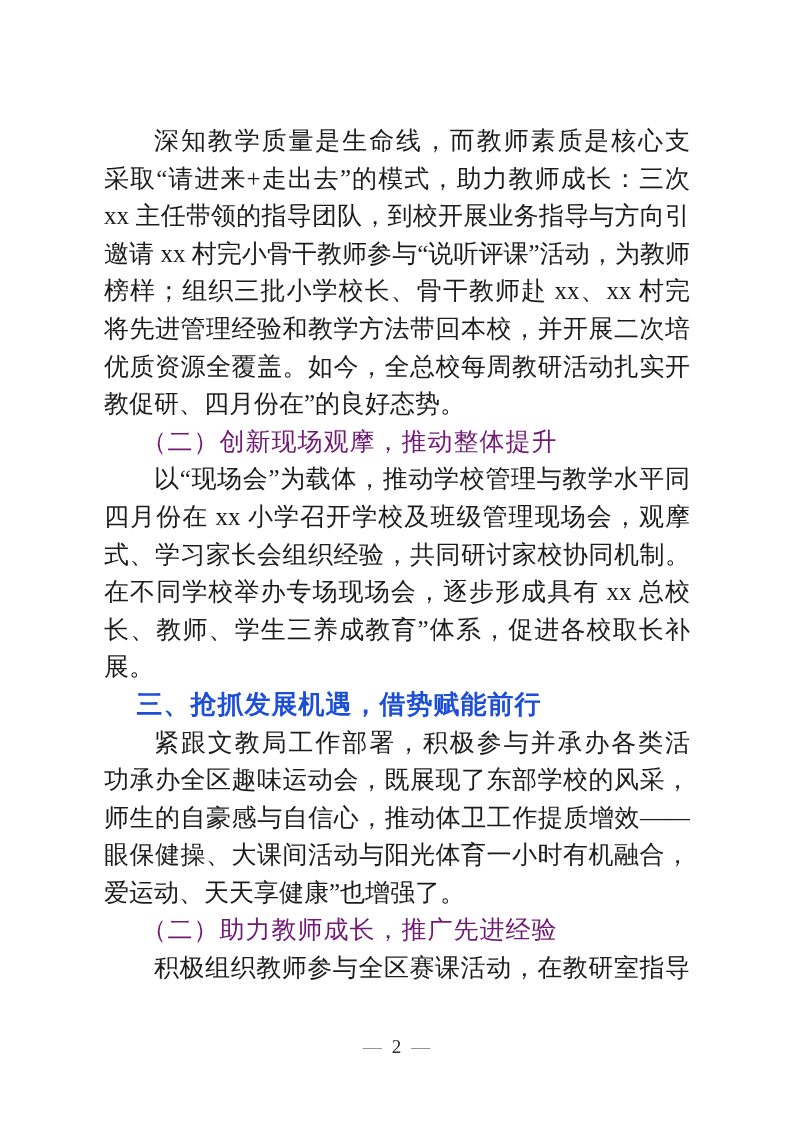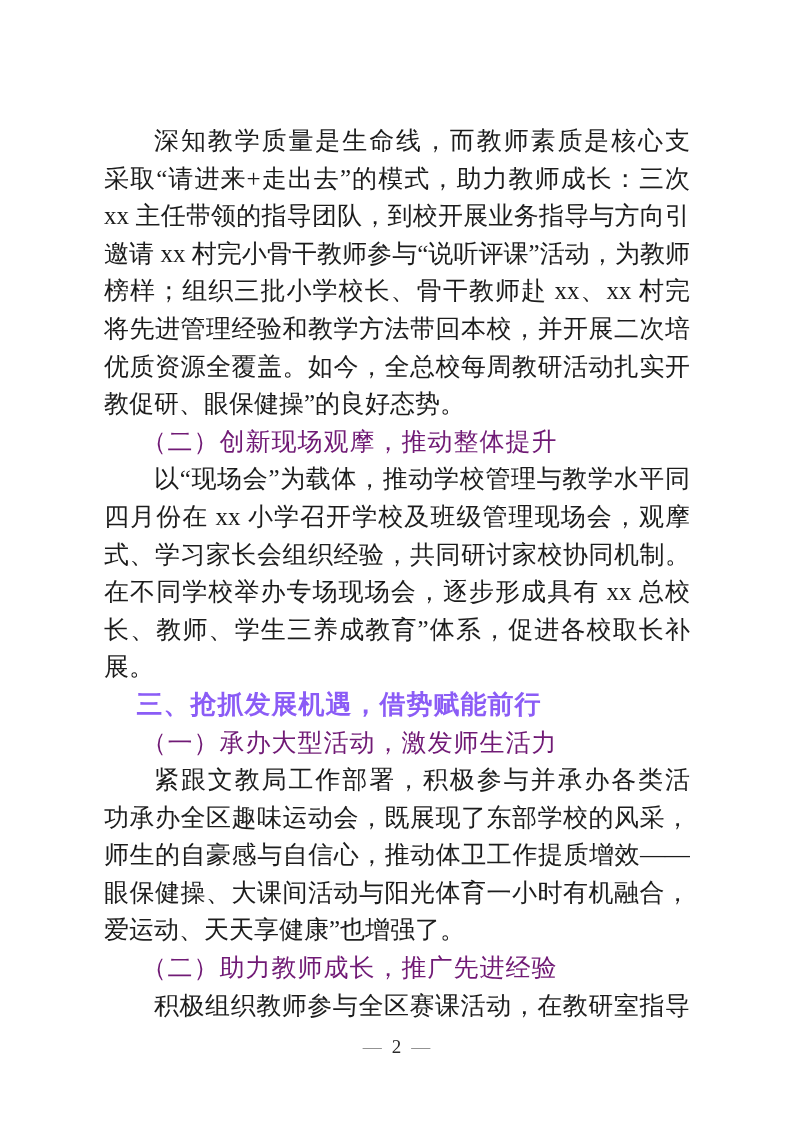--- a/index.html
+++ b/index.html
@@ -38,21 +38,21 @@
   .h2 {
     font-weight: normal;
     color: #701a75;
     text-indent: 1.5em;
     height: 37.6px;
     letter-spacing: 1px;
   }
   .h1 {
     font-family: "DejaVu Sans", "Liberation Sans", sans-serif;
     font-weight: bold;
-    color: #8b5cf6;
+    color: #1d4ed8;
     font-size: 26px;
     text-indent: 1.25em;
     height: 37.6px;
     letter-spacing: 1px;
   }
   .footer {
     position: absolute;
     top: 1034px;
     left: 0;
     width: 100%;
@@ -75,33 +75,32 @@
 <div class="page">
   <div class="doc">
       <div class="para">
         <div class="line first">深知教学质量是生命线，而教师素质是核心支撑。本学期</div>
         <div class="line">采取“请进来+走出去”的模式，助力教师成长：三次邀请教研室</div>
         <div class="line">xx 主任带领的指导团队，到校开展业务指导与方向引领；三次</div>
         <div class="line">邀请 xx 村完小骨干教师参与“说听评课”活动，为教师树立学习</div>
         <div class="line">榜样；组织三批小学校长、骨干教师赴 xx、xx 村完小考察学习，</div>
         <div class="line">将先进管理经验和教学方法带回本校，并开展二次培训，实现</div>
         <div class="line">优质资源全覆盖。如今，全总校每周教研活动扎实开展，形成“以</div>
-        <div class="line last">教促研、眼保健操”的良好态势。</div>
+        <div class="line last">教促研、四月份在”的良好态势。</div>
       </div>
       <div class="h2">（二）创新现场观摩，推动整体提升</div>
       <div class="para">
         <div class="line first">以“现场会”为载体，推动学校管理与教学水平同步进步。</div>
         <div class="line">四月份在 xx 小学召开学校及班级管理现场会，观摩常规管理模</div>
         <div class="line">式、学习家长会组织经验，共同研讨家校协同机制。此后每周</div>
         <div class="line">在不同学校举办专场现场会，逐步形成具有 xx 总校特色的“校</div>
         <div class="line">长、教师、学生三养成教育”体系，促进各校取长补短、共同发</div>
         <div class="line last">展。</div>
       </div>
       <div class="h1">三、抢抓发展机遇，借势赋能前行</div>
-      <div class="h2">（一）承办大型活动，激发师生活力</div>
       <div class="para">
         <div class="line first">紧跟文教局工作部署，积极参与并承办各类活动：5 月份成</div>
         <div class="line">功承办全区趣味运动会，既展现了东部学校的风采，也增强了</div>
         <div class="line">师生的自豪感与自信心，推动体卫工作提质增效——太极拳、</div>
         <div class="line">眼保健操、大课间活动与阳光体育一小时有机融合，形成“人人</div>
         <div class="line last">爱运动、天天享健康”也增强了。</div>
       </div>
       <div class="h2">（二）助力教师成长，推广先进经验</div>
       <div class="para">
         <div class="line first">积极组织教师参与全区赛课活动，在教研室指导下，我校</div>

